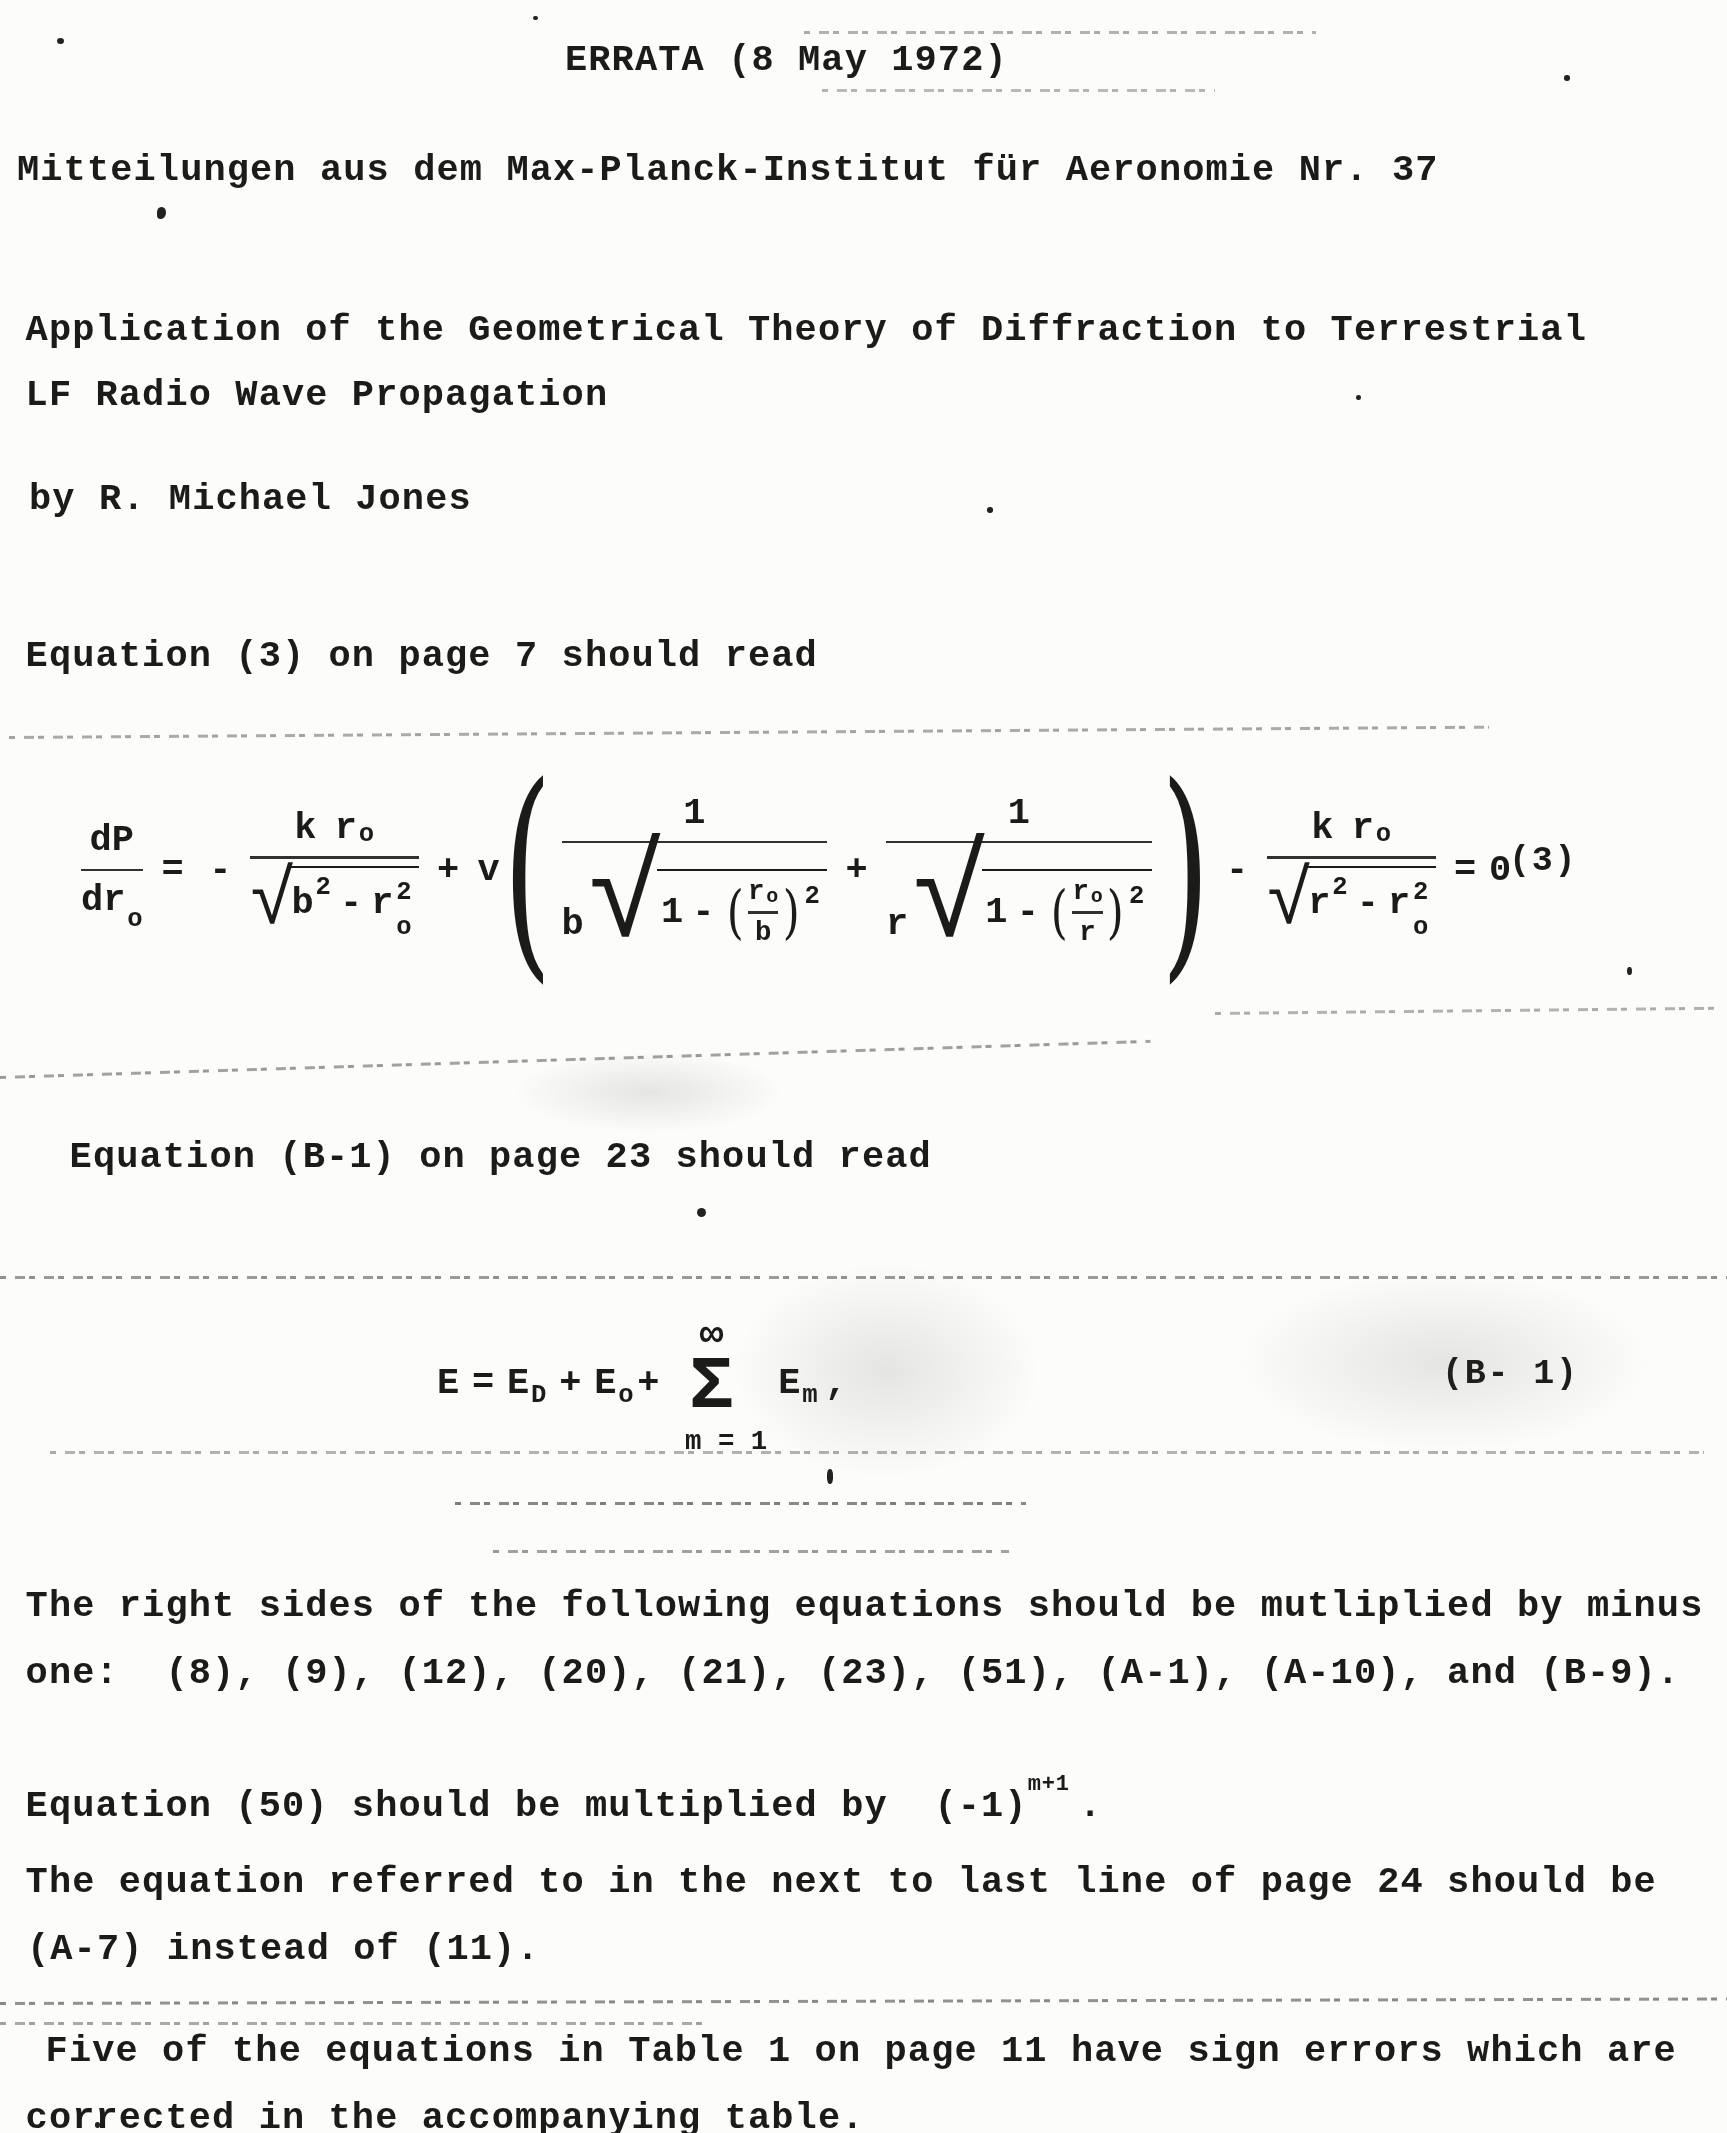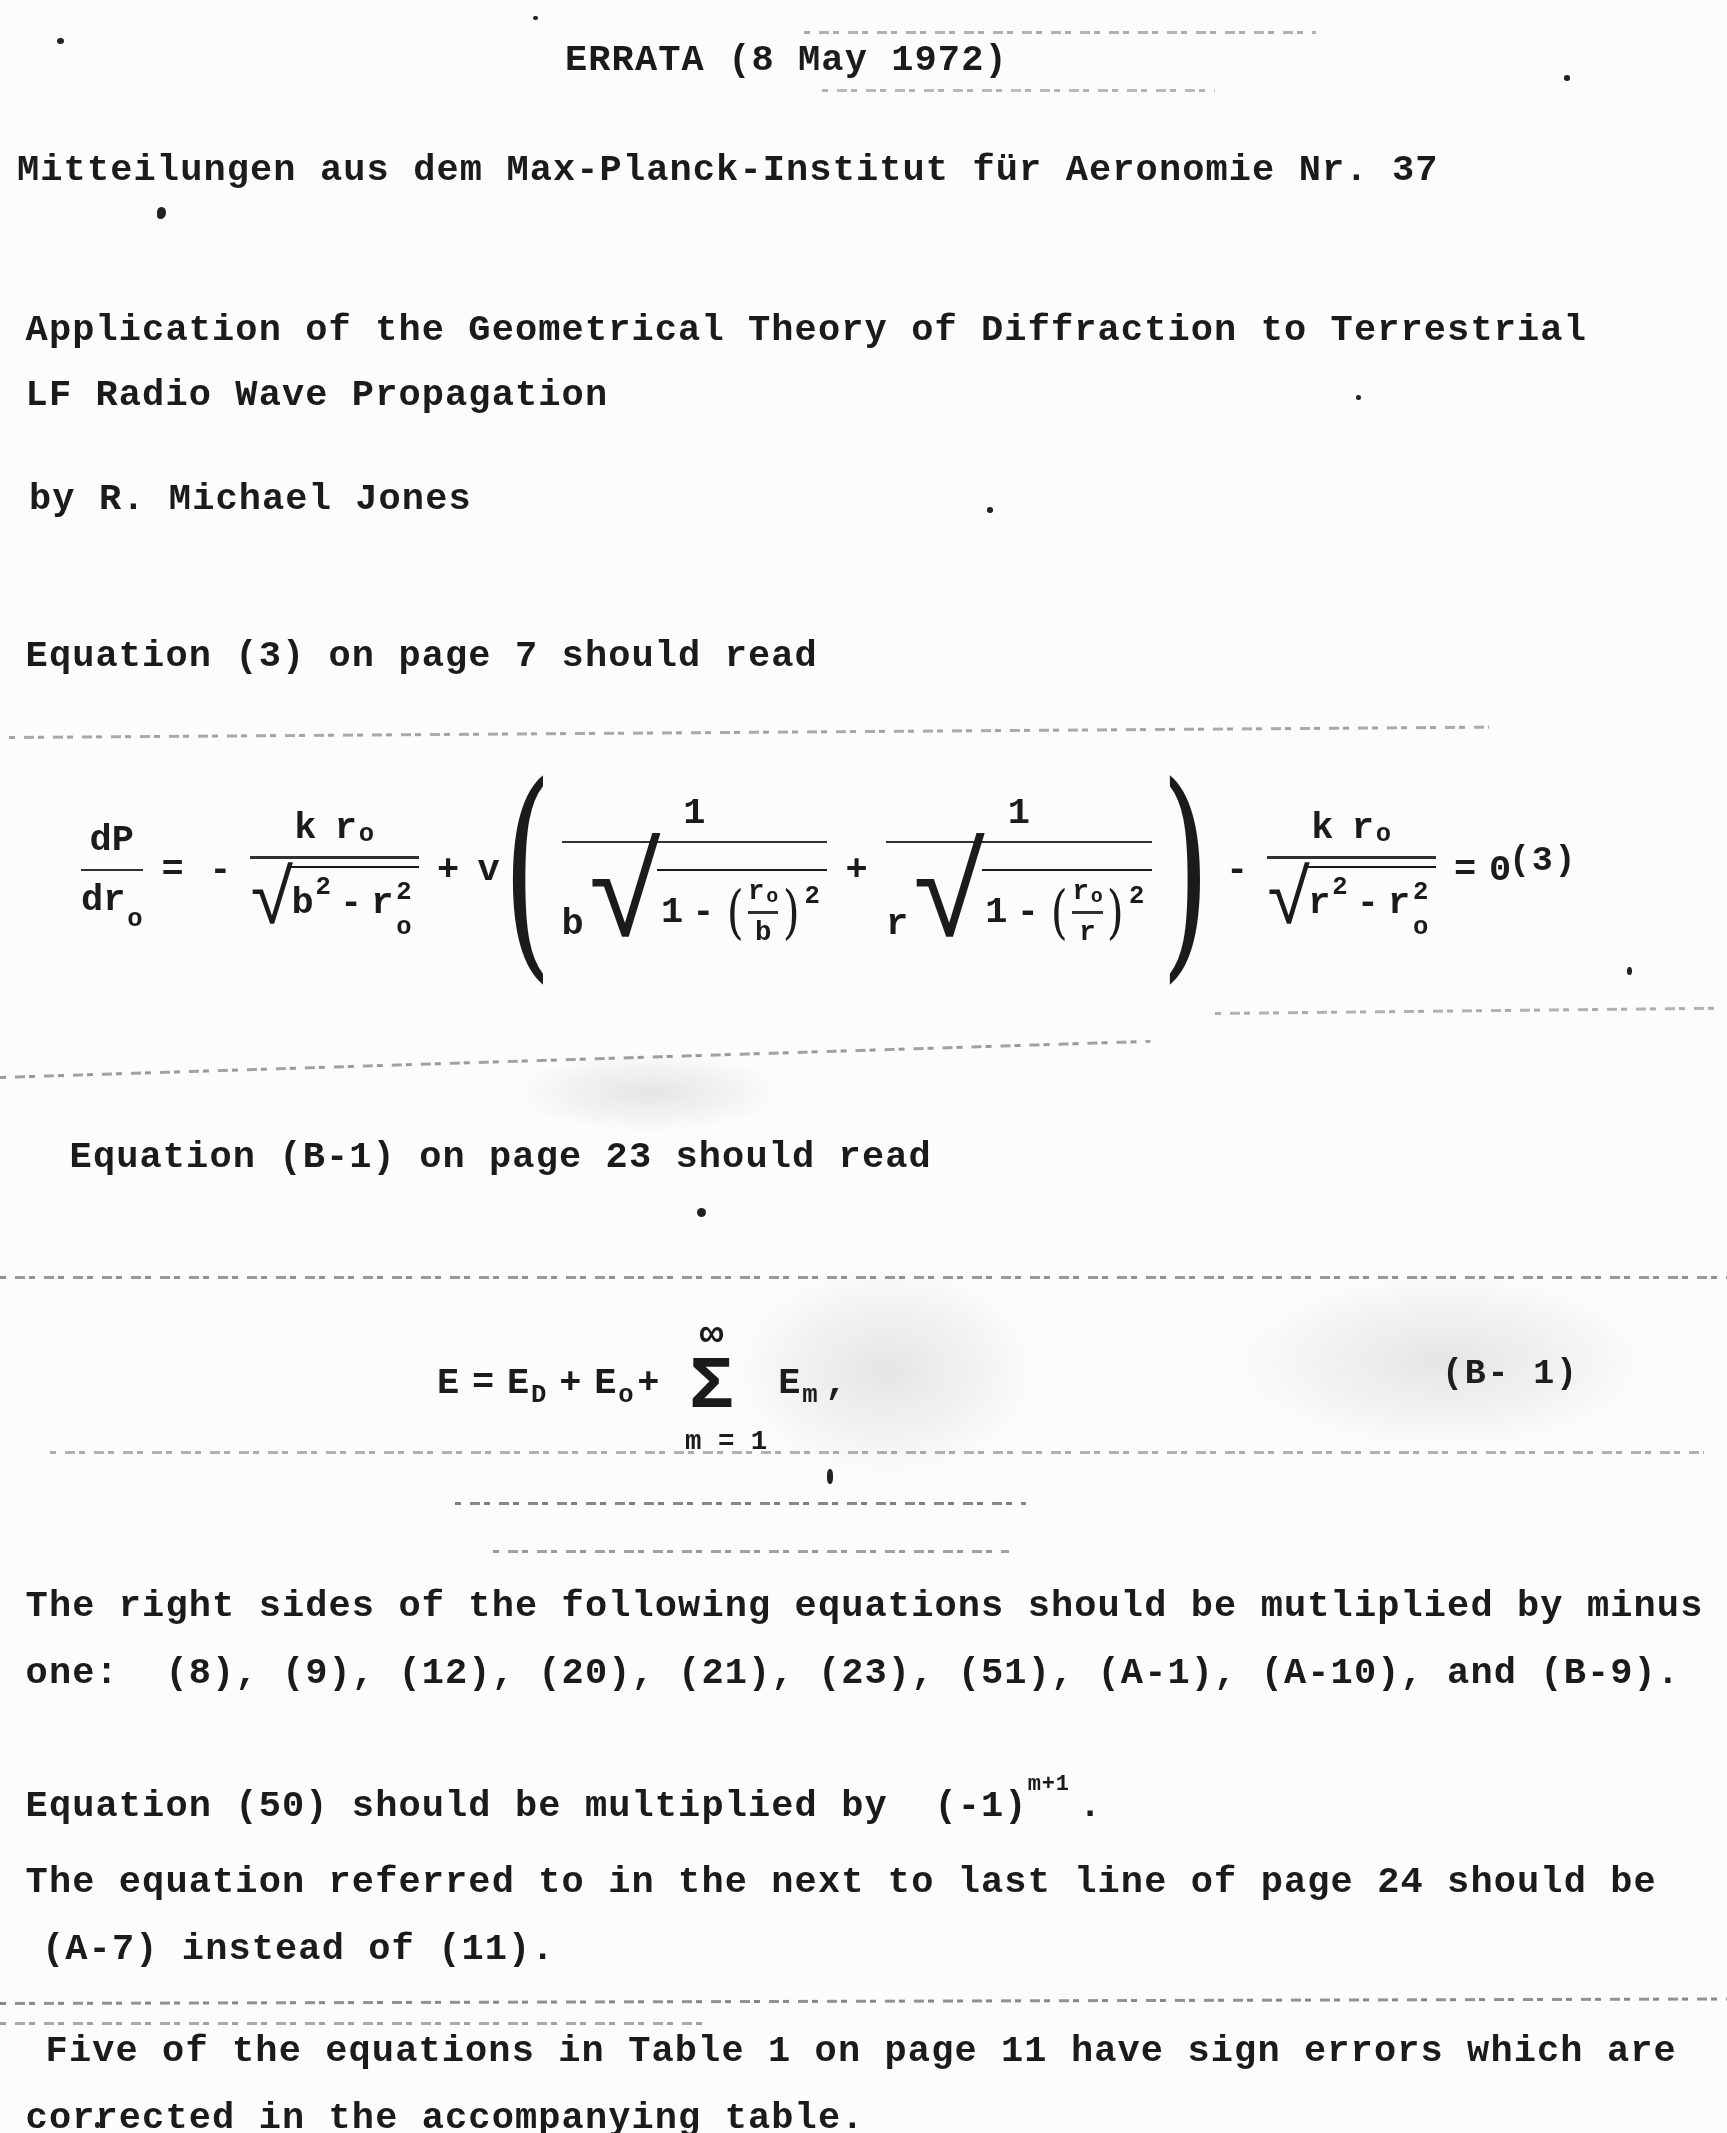--- a/index.html
+++ b/index.html
@@ -196,21 +196,21 @@
   <span class="op" style="margin-left:7.3px;">,</span>
 </div>
 <div class="eqlabel" style="left:1442px;top:1354px;">(B- 1)</div>
 
 <div class="line" style="left:25.6px;top:1573px;">The right sides of the following equations should be mutliplied by minus</div>
 <div class="line" style="left:25.6px;top:1640px;">one:  (8), (9), (12), (20), (21), (23), (51), (A-1), (A-10), and (B-9).</div>
 
 <div class="line" style="left:25.6px;top:1751px;"><span>Equation (50) should be multiplied by  (-1)</span><span class="e50sup">m+1</span><span class="e50dot">.</span></div>
 
 <div class="line" style="left:25.6px;top:1849px;">The equation referred to in the next to last line of page 24 should be</div>
-<div class="line" style="left:42px;top:1916px;">(A-7) instead of (11).</div>
+<div class="line" style="left:27px;top:1916px;">(A-7) instead of (11).</div>
 
 <div class="line" style="left:25.6px;top:2018px;margin-left:20px;">Five of the equations in Table 1 on page 11 have sign errors which are</div>
 <div class="line" style="left:25.6px;top:2085px;">corrected in the accompanying table.</div>
 
 <div class="streak" style="left:804px;top:31px;width:512px;opacity:.45;"></div>
 <div class="streak" style="left:822px;top:89px;width:393px;opacity:.4;"></div>
 <div class="streak" style="left:9.1px;top:736px;width:1480px;opacity:.5;transform:rotate(-0.4deg);"></div>
 <div class="streak" style="left:0px;top:1076px;width:1151px;opacity:.55;transform:rotate(-1.8deg);"></div>
 <div class="streak" style="left:1215px;top:1012px;width:503px;opacity:.45;transform:rotate(-0.6deg);"></div>
 <div class="streak" style="left:0px;top:1276px;width:1728px;opacity:.6;"></div>

